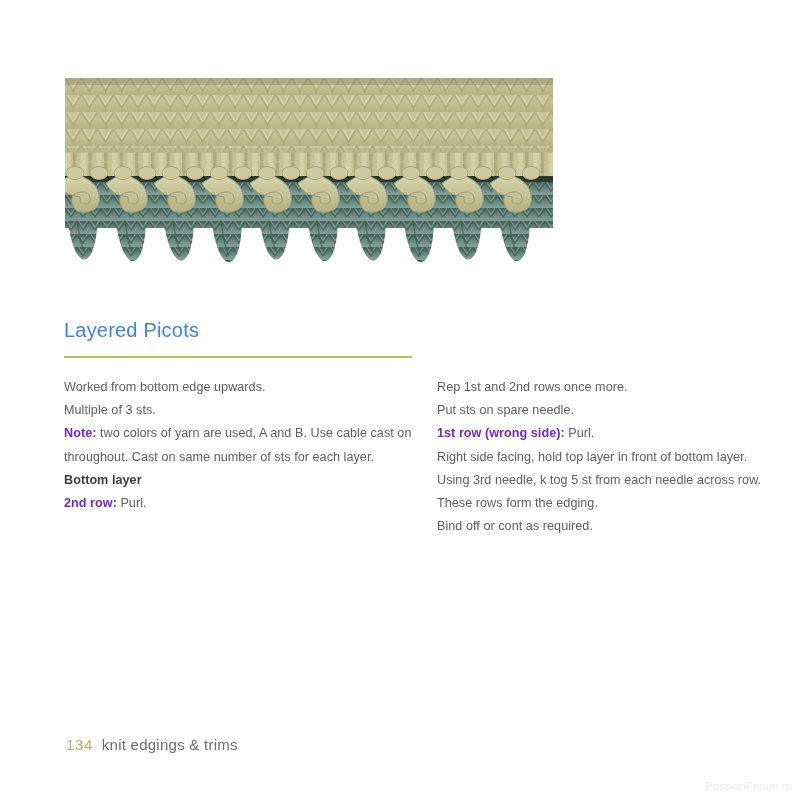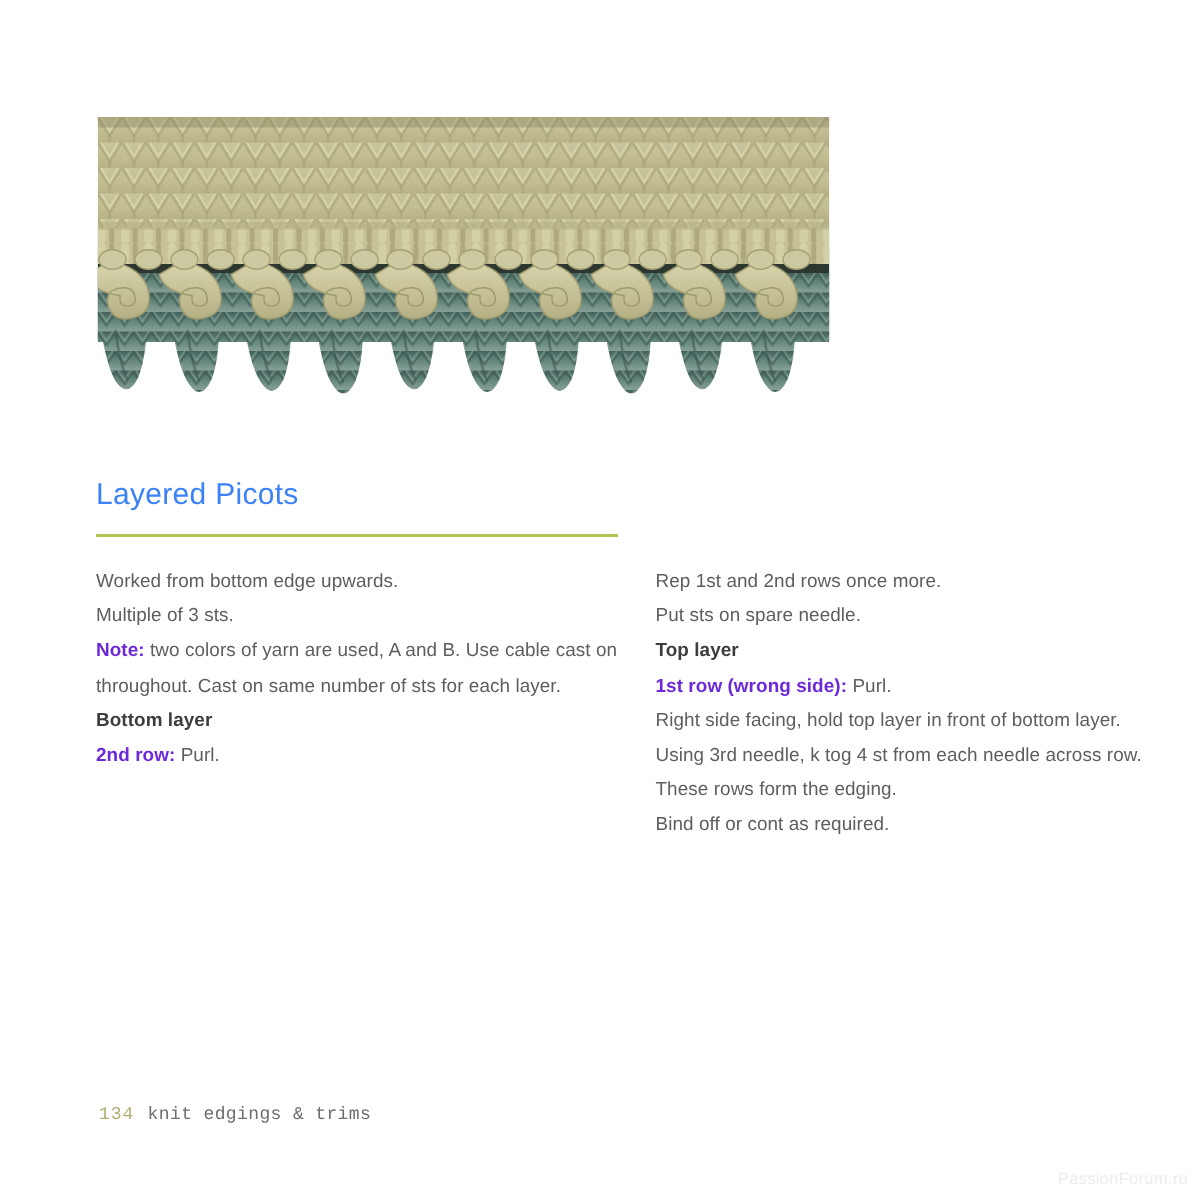--- a/index.html
+++ b/index.html
@@ -69,22 +69,22 @@
     font-weight: bold;
     color: #3d3d3f;
     line-height: 23.2px;
   }
 
   
   #footer {
     position: absolute;
     left: 66px;
     top: 736px;
-    font-family: Liberation Mono, monospace;
-    font-size: 12px;
+    font-family: Liberation Sans, sans-serif;
+    font-size: 15px;
     color: #6d6d6f;
     letter-spacing: 0.25px;
   }
   #footer-page-number {
     color: #b2ad73;
     margin-right: 9px;
     letter-spacing: 0.6px;
   }
 
   
@@ -234,24 +234,23 @@
   <p class="para">Worked from bottom edge upwards.</p>
   <p class="para">Multiple of 3 sts.</p>
   <p class="para"><span class="lead">Note:</span><span> two colors of yarn are used, A and B. Use cable cast on throughout. Cast on same number of sts for each layer.</span></p>
   <p class="subhead spacer-before">Bottom layer</p>
   <p class="para"><span class="lead">2nd row:</span><span> Purl.</span></p>
 </div>
 
 <div id="column-right" class="column">
   <p class="para">Rep 1st and 2nd rows once more.</p>
   <p class="para">Put sts on spare needle.</p>
-  <p class="subhead">Top layer</p>
   <p class="para"><span class="lead">1st row (wrong side):</span><span> Purl.</span></p>
   <p class="para">Right side facing, hold top layer in front of bottom layer.</p>
-  <p class="para">Using 3rd needle, k tog 4 st from each needle across row.</p>
+  <p class="para">Using 3rd needle, k tog 5 st from each needle across row.</p>
   <p class="para">These rows form the edging.</p>
   <p class="para">Bind off or cont as required.</p>
 </div>
 
 <div id="footer">
   <span id="footer-page-number">134</span><span>knit edgings &amp; trims</span>
 </div>
 
 <div id="watermark">PassionForum.ru</div>
 

